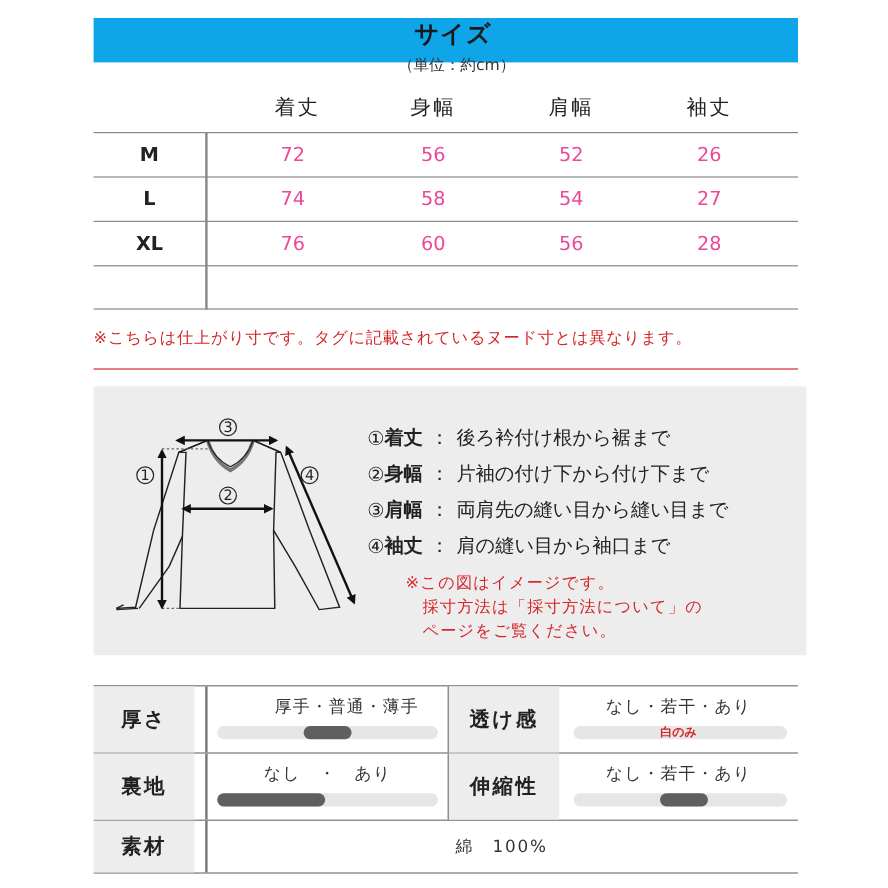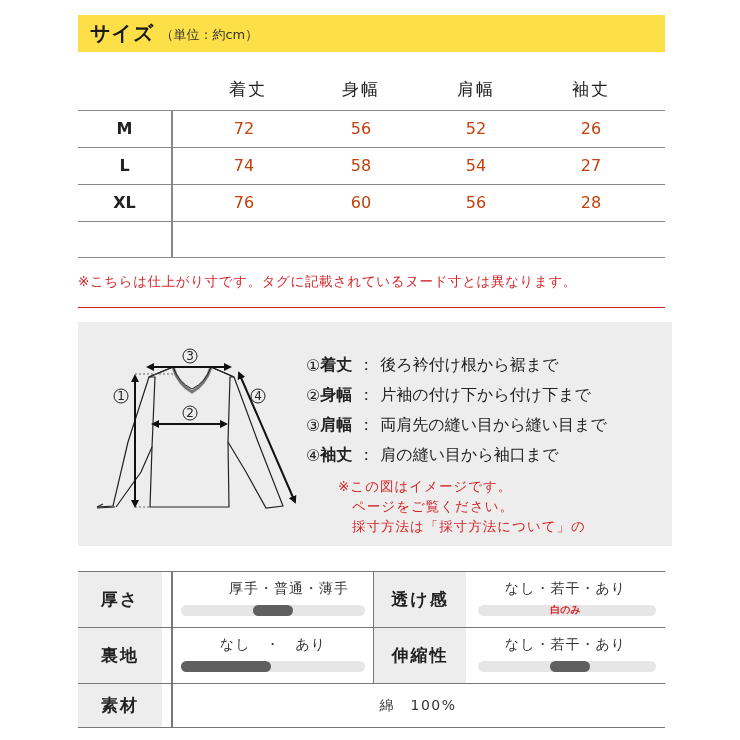--- a/index.html
+++ b/index.html
@@ -1,29 +1,29 @@
 <!DOCTYPE html>
 <html><head>
 <meta charset="utf-8">
 <style>
   * { box-sizing: border-box; margin: 0; padding: 0; }
   html, body { width: 740px; height: 740px; background: #ffffff; overflow: hidden; }
   body { position: relative; font-family: "DejaVu Sans", sans-serif; color: #222; }
 
-  .title-bar { position: absolute; left: 78px; top: 15px; width: 587px; height: 37px; background: #fde047; display: flex; align-items: center; padding-left: 12px; }
+  .title-bar { position: absolute; left: 78px; top: 15px; width: 587px; height: 37px; background: #0ea5e9; display: flex; align-items: center; padding-left: 12px; flex-direction: column; }
   .title-main { font-size: 20px; font-weight: bold; color: #1a1a1a; letter-spacing: 1px; }
   .title-sub { font-size: 13px; color: #333; margin-left: 6px; margin-top: 3px; }
 
   .size-table { position: absolute; left: 78px; top: 68px; width: 587px; }
   .size-head { height: 42px; position: relative; }
   .size-head span { position: absolute; top: 10px; font-size: 17px; color: #222; transform: translateX(-50%); letter-spacing: 2px; }
   .size-row { height: 37px; border-top: 1.5px solid #888; position: relative; }
   .size-row.last { border-bottom: 1.5px solid #888; height: 37px; }
   .size-row .rlabel { position: absolute; left: 0; width: 93px; text-align: center; top: 8px; font-size: 16px; font-weight: bold; color: #222; }
-  .size-row .cell { position: absolute; top: 8px; font-size: 16px; color: #c2410c; transform: translateX(-50%); }
+  .size-row .cell { position: absolute; top: 8px; font-size: 16px; color: #ec4899; transform: translateX(-50%); }
   .vline { position: absolute; left: 93px; top: 42px; width: 1.5px; height: 148px; background: #888; }
 
   .warn { position: absolute; left: 78px; top: 273px; width: 587px; font-size: 13.5px; color: #d4262a; letter-spacing: 0.6px; border-bottom: 1.5px solid #d4262a; padding-bottom: 16px; white-space: nowrap; overflow: hidden; }
 
   .diagram-panel { position: absolute; left: 78px; top: 322px; width: 594px; height: 224px; background: #ededed; }
   .diagram-svg { position: absolute; left: 0; top: 0; }
   .legend { position: absolute; left: 228px; top: 28px; }
   .legend-row { height: 30px; font-size: 16px; color: #222; display: flex; align-items: center; white-space: nowrap; }
   .legend-row .num { font-size: 16px; }
   .legend-row .key { font-weight: bold; }
@@ -157,22 +157,22 @@
     <div class="legend-row">
       <span class="num">④</span>
       <span class="key">袖丈</span>
       <span class="sep">：</span>
       <span>肩の縫い目から袖口まで</span>
     </div>
   </div>
 
   <div class="note">
     <div>※この図はイメージです。</div>
+    <div class="indent">採寸方法は「採寸方法について」の</div>
     <div class="indent">ページをご覧ください。</div>
-    <div class="indent">採寸方法は「採寸方法について」の</div>
   </div>
 </div>
 
 <div class="attr-table">
   <div class="attr-row">
     <div class="a-label l1">厚さ</div>
     <div class="vdiv" style="left:93px"></div>
     <div class="a-val" style="left:95px;width:232px">
       <div class="opts">厚手・普通・薄手</div>
       <div class="track" style="left:8px;width:184px">

